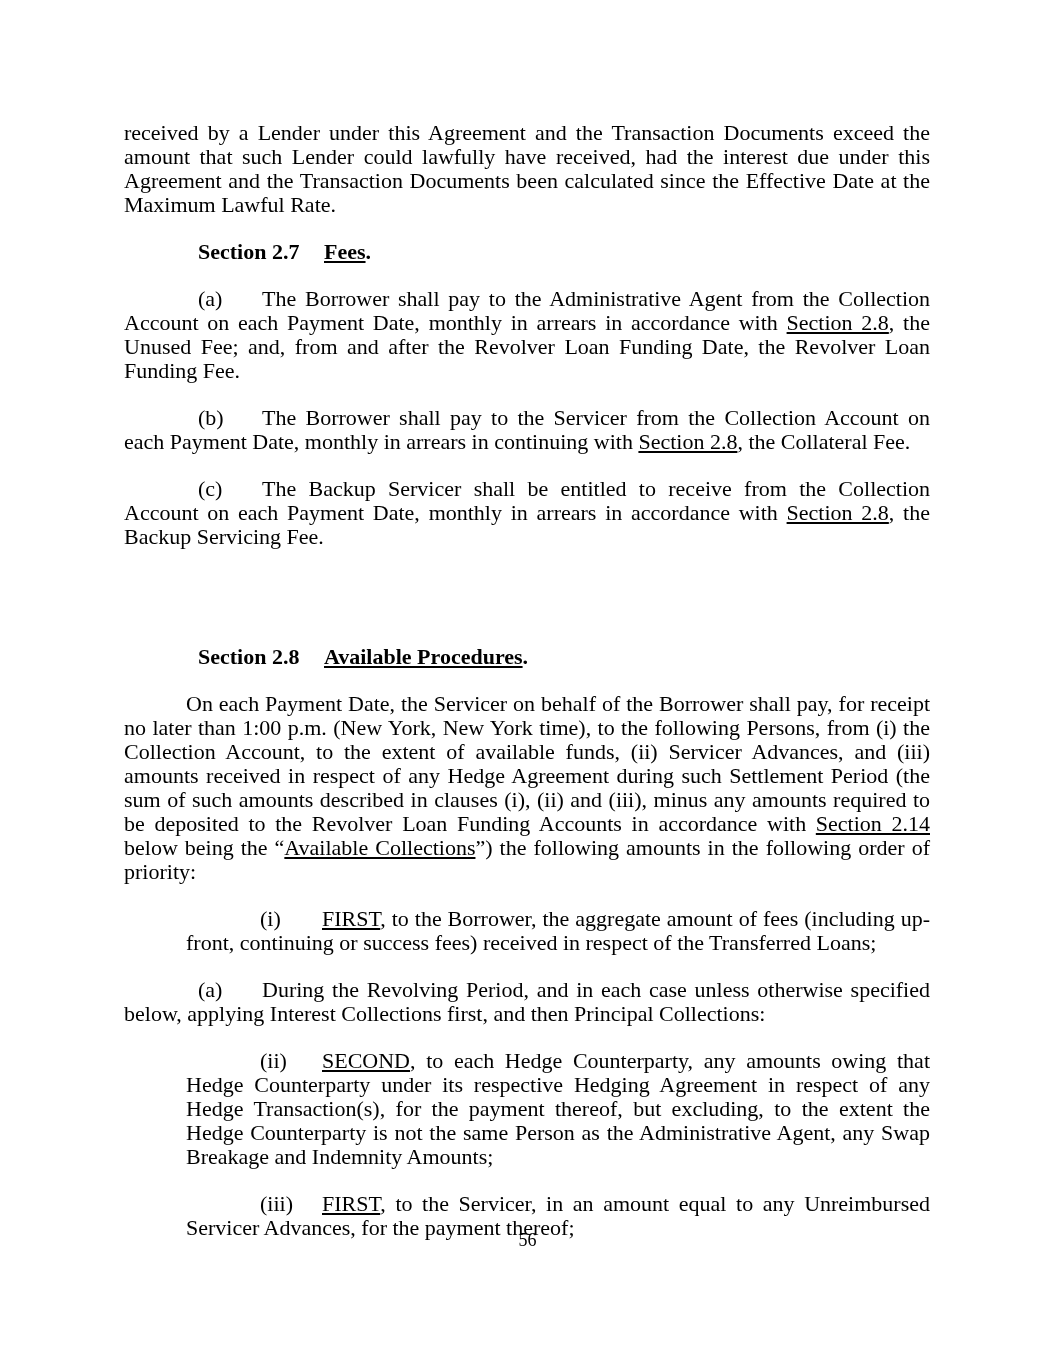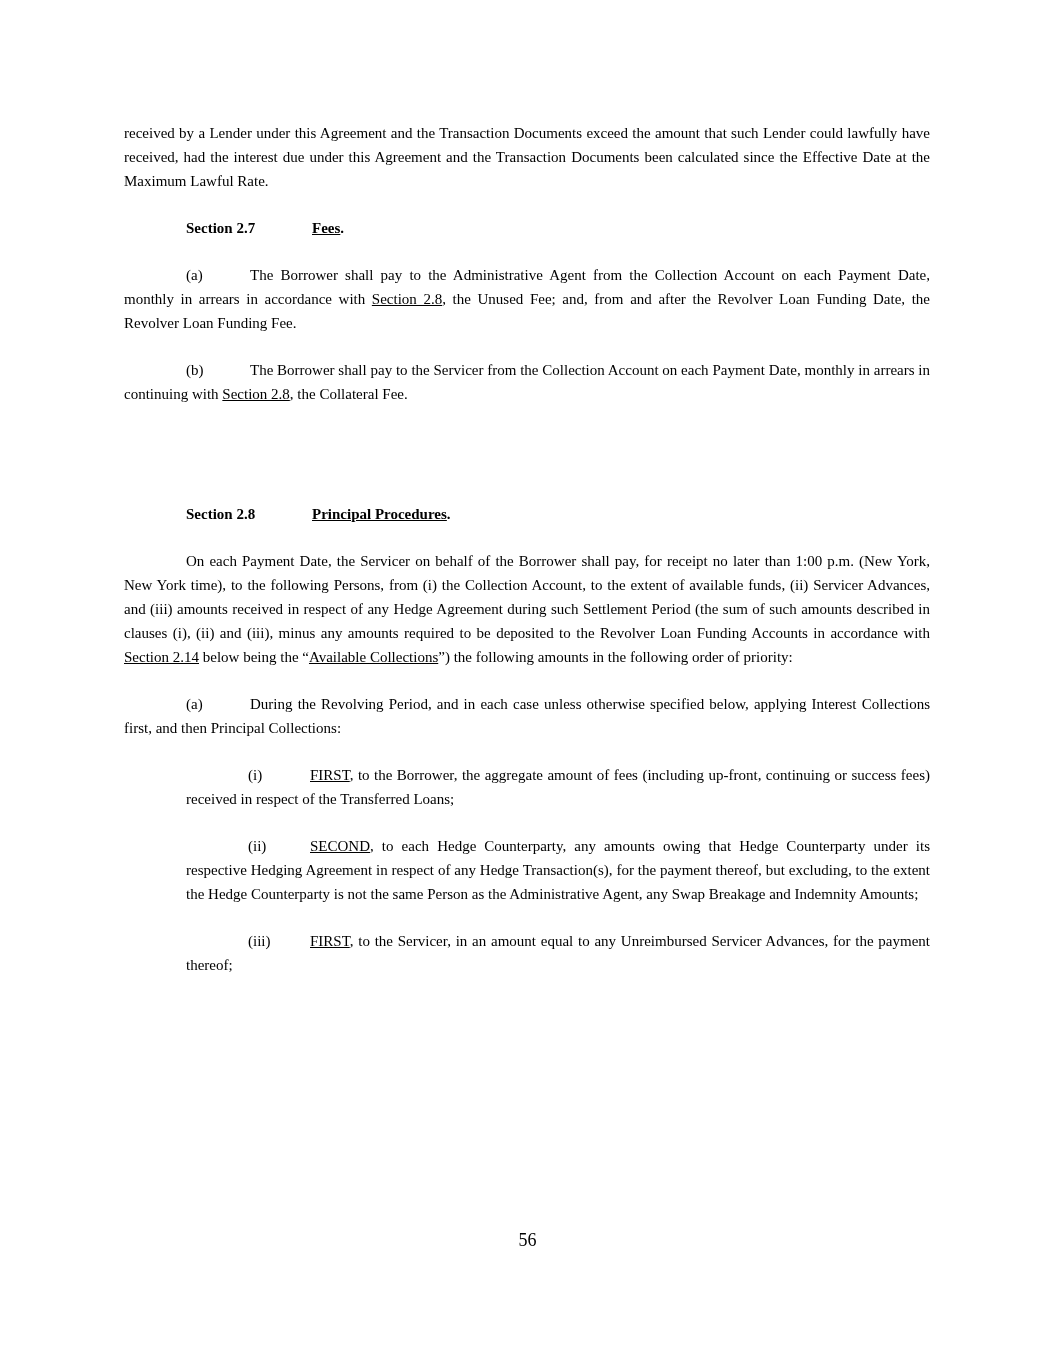--- a/index.html
+++ b/index.html
@@ -11,35 +11,36 @@
     font-family: "Liberation Serif", serif;
     color: #000000;
     overflow: hidden;
   }
   .page {
     position: absolute;
     inset: 0;
     padding: 121px 125px 0 124px;
   }
   .para {
-    font-size: 15px;
+    font-size: 22px;
     line-height: 24px;
     text-align: justify;
     margin-top: 23px;
   }
   .para.first { margin-top: 0; }
   .indent { text-indent: 62px; }
   .sub { margin-left: 62px; text-indent: 62px; }
   .section-gap { margin-top: 96px; }
   .bold { font-weight: bold; }
   .u { text-decoration: underline; }
   .tab-label {
     display: inline-block;
     text-indent: 0;
     text-align: left;
+    margin-left: 12px;
   }
   .w64  { width: 64px; }
   .w62  { width: 62px; }
   .w126 { width: 126px; }
   .pagenum {
     position: absolute;
     left: 0;
     right: 0;
     top: 1228px;
     text-align: center;
@@ -54,29 +55,30 @@
 <div class="page">
 
   <p class="para first">received by a Lender under this Agreement and the Transaction Documents exceed the amount that such Lender could lawfully have received, had the interest due under this Agreement and the Transaction Documents been calculated since the Effective Date at the Maximum Lawful Rate.</p>
 
   <p class="para indent"><span class="bold tab-label w126">Section 2.7</span><span class="bold u">Fees</span><span class="bold">.</span></p>
 
   <p class="para indent"><span class="tab-label w64">(a)</span><span>The Borrower shall pay to the Administrative Agent from the Collection Account on each Payment Date, monthly in arrears in accordance with </span><span class="u">Section 2.8</span><span>, the Unused Fee; and, from and after the Revolver Loan Funding Date, the Revolver Loan Funding Fee.</span></p>
 
   <p class="para indent"><span class="tab-label w64">(b)</span><span>The Borrower shall pay to the Servicer from the Collection Account on each Payment Date, monthly in arrears in continuing with </span><span class="u">Section 2.8</span><span>, the Collateral Fee.</span></p>
 
+  <p class="para indent"><span class="tab-label w64">(c)</span><span>The Backup Servicer shall be entitled to receive from the Collection Account on each Payment Date, monthly in arrears in accordance with </span><span class="u">Section 2.8</span><span>, the Backup Servicing Fee.</span></p>
 
 
-  <p class="para indent section-gap"><span class="bold tab-label w126">Section 2.8</span><span class="bold u">Principal Procedures</span><span class="bold">.</span></p>
+  <p class="para indent section-gap"><span class="bold tab-label w126">Section 2.8</span><span class="bold u">Available Procedures</span><span class="bold">.</span></p>
 
   <p class="para indent"><span>On each Payment Date, the Servicer on behalf of the Borrower shall pay, for receipt no later than 1:00 p.m. (New York, New York time), to the following Persons, from (i) the Collection Account, to the extent of available funds, (ii) Servicer Advances, and (iii) amounts received in respect of any Hedge Agreement during such Settlement Period (the sum of such amounts described in clauses (i), (ii) and (iii), minus any amounts required to be deposited to the Revolver Loan Funding Accounts in accordance with </span><span class="u">Section 2.14</span><span> below being the “</span><span class="u">Available Collections</span><span>”) the following amounts in the following order of priority:</span></p>
 
+  <p class="para sub"><span class="tab-label w62">(i)</span><span class="u">FIRST</span><span>, to the Borrower, the aggregate amount of fees (including up-front, continuing or success fees) received in respect of the Transferred Loans;</span></p>
+
   <p class="para indent"><span class="tab-label w64">(a)</span><span>During the Revolving Period, and in each case unless otherwise specified below, applying Interest Collections first, and then Principal Collections:</span></p>
-
-  <p class="para sub"><span class="tab-label w62">(i)</span><span class="u">FIRST</span><span>, to the Borrower, the aggregate amount of fees (including up-front, continuing or success fees) received in respect of the Transferred Loans;</span></p>
 
   <p class="para sub"><span class="tab-label w62">(ii)</span><span class="u">SECOND</span><span>, to each Hedge Counterparty, any amounts owing that Hedge Counterparty under its respective Hedging Agreement in respect of any Hedge Transaction(s), for the payment thereof, but excluding, to the extent the Hedge Counterparty is not the same Person as the Administrative Agent, any Swap Breakage and Indemnity Amounts;</span></p>
 
   <p class="para sub"><span class="tab-label w62">(iii)</span><span class="u">FIRST</span><span>, to the Servicer, in an amount equal to any Unreimbursed Servicer Advances, for the payment thereof;</span></p>
 
 </div>
 
 <div class="pagenum">56</div>
 
 </body></html>

